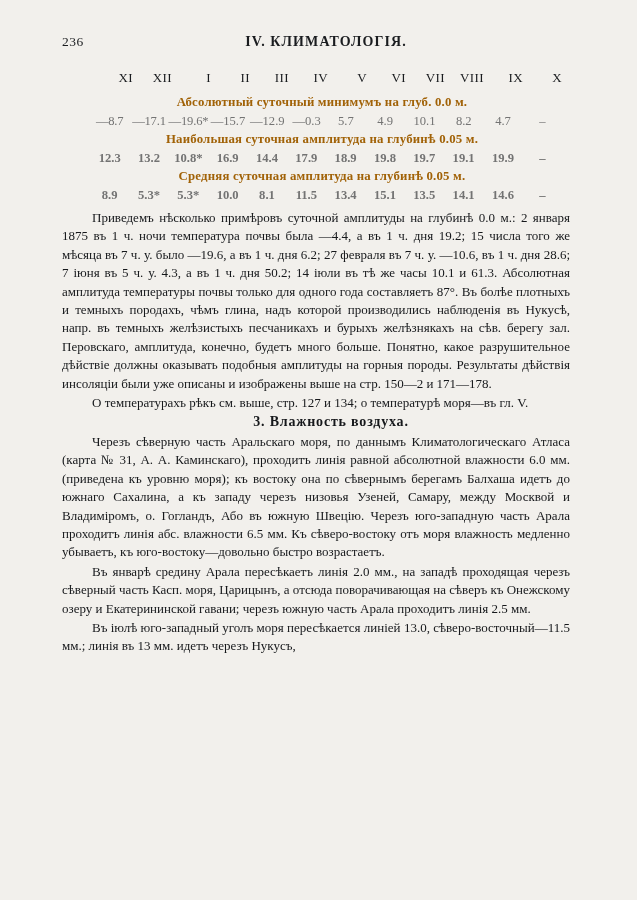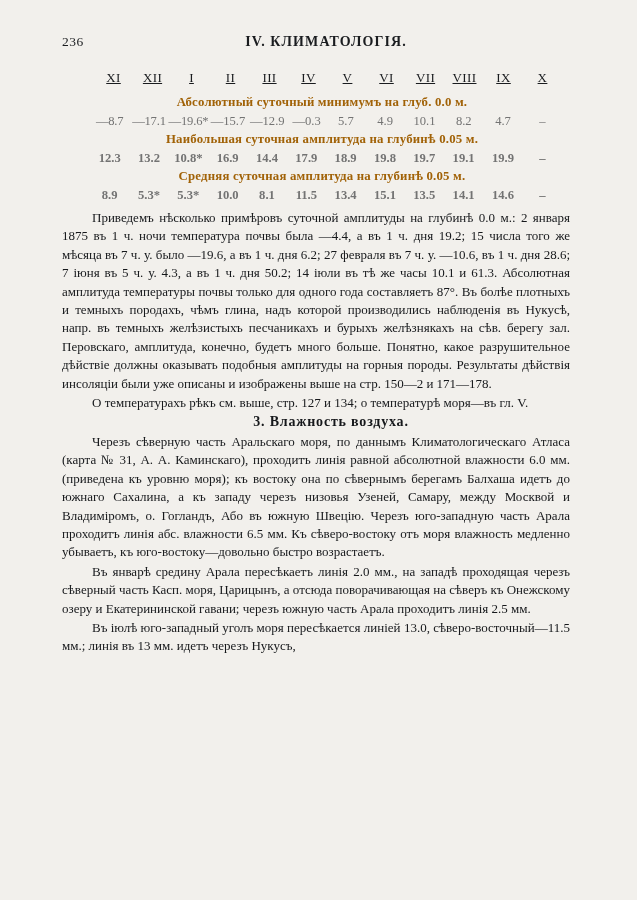--- a/index.html
+++ b/index.html
@@ -53,22 +53,21 @@
     display: flex;
     justify-content: space-between;
     font-size: 13px;
     letter-spacing: 0.4px;
     margin-bottom: 9px;
     padding: 0 2px 0 6px;
     color: #1a1c1f;
   }
   .col-head span {
     flex: 1;
-    text-align: center;
-    text-decoration: underline;
+    text-align: right;
   }
   .caption {
     text-align: center;
     font-size: 12.8px;
     font-weight: bold;
     letter-spacing: 0.2px;
     margin: 2px 0 4px 0;
     color: #a16207;
     padding-right: 8px;
   }

